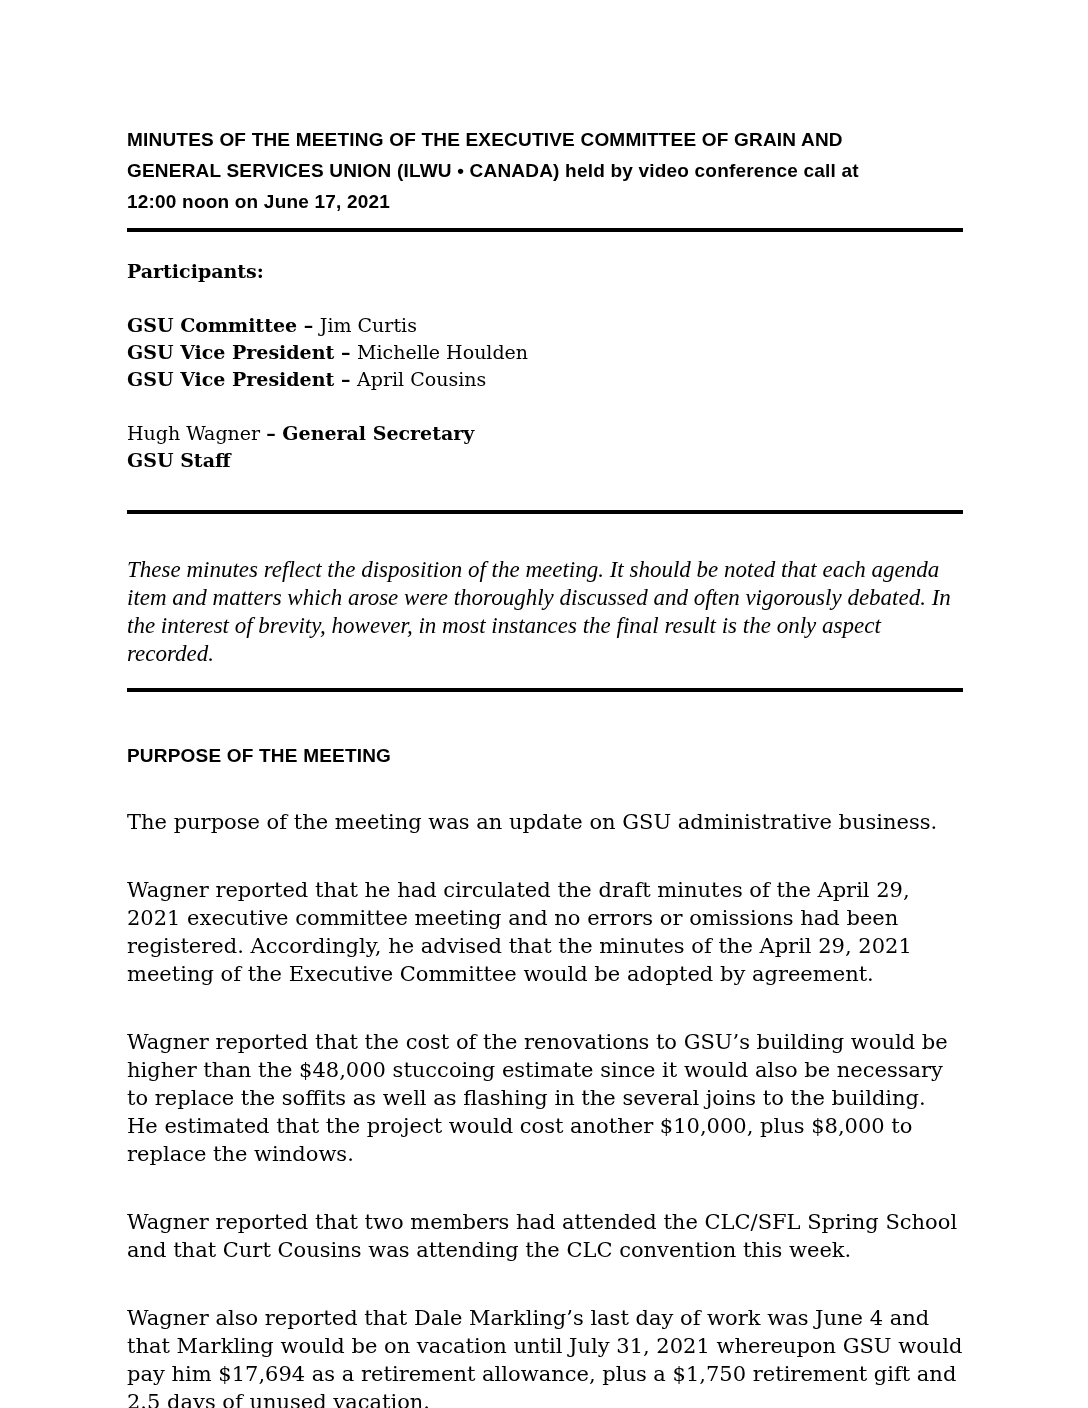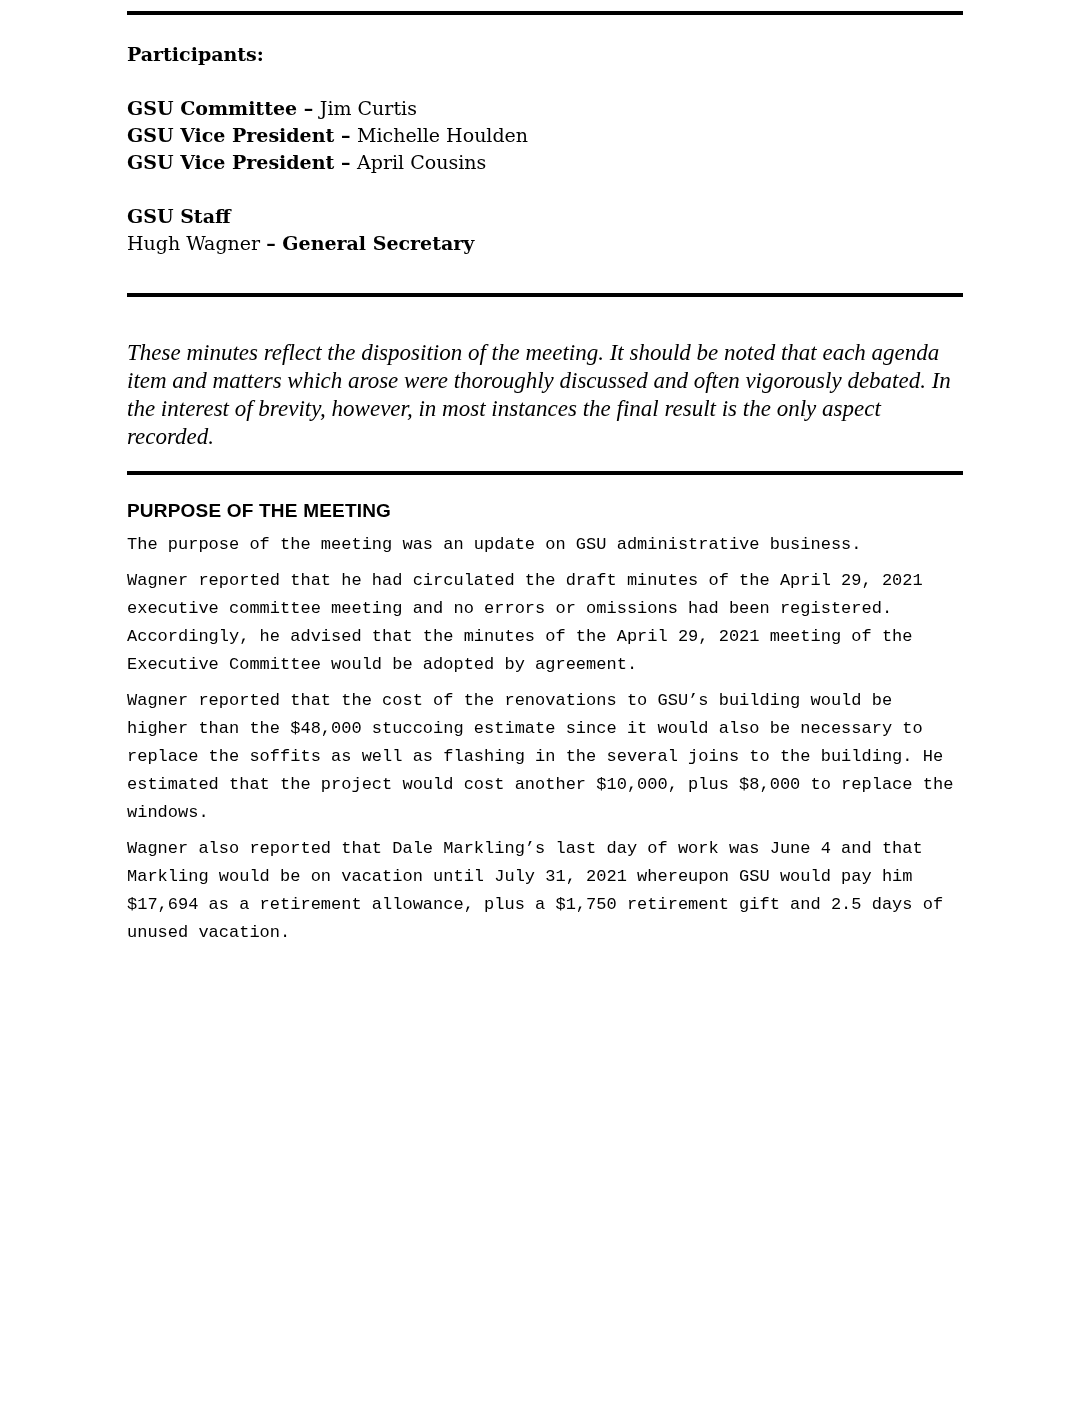--- a/index.html
+++ b/index.html
@@ -41,62 +41,67 @@
   .p-line { min-height: 27px; }
   .b { font-weight: bold; }
   .disclaimer {
     margin-top: 42px;
     font-family: "Liberation Serif", serif;
     font-style: italic;
     font-size: 23px;
     line-height: 28px;
   }
   .section-heading {
-    margin-top: 23px;
+    margin-top: 51px;
     margin-bottom: 3px;
     font-family: "Liberation Sans", sans-serif;
     font-weight: bold;
     font-size: 19px;
     line-height: 25px;
     letter-spacing: 0.2px;
   }
   .body-para {
-    margin-top: 8px;
-    font-size: 17px;
+    margin-top: 40px;
+    font-size: 21px;
     line-height: 28px;
-    font-family: Liberation Mono, monospace;
   }
 </style>
 </head>
 <body>
 
 <div class="page">
   <div class="content">
 
+    <div class="doc-title">
+      <div class="title-line">MINUTES OF THE MEETING OF THE EXECUTIVE COMMITTEE OF GRAIN AND</div>
+      <div class="title-line">GENERAL SERVICES UNION (ILWU • CANADA) held by video conference call at</div>
+      <div class="title-line">12:00 noon on June 17, 2021</div>
+    </div>
 
     <div class="hrule rule-1"></div>
 
     <div class="participants">
       <div class="p-line b">Participants:</div>
       <div class="p-line"></div>
       <div class="p-line"><span class="b">GSU Committee – </span><span>Jim Curtis</span></div>
       <div class="p-line"><span class="b">GSU Vice President – </span><span>Michelle Houlden</span></div>
       <div class="p-line"><span class="b">GSU Vice President – </span><span>April Cousins</span></div>
       <div class="p-line"></div>
+      <div class="p-line"><span>Hugh Wagner </span><span class="b">– General Secretary</span></div>
       <div class="p-line b">GSU Staff</div>
-      <div class="p-line"><span>Hugh Wagner </span><span class="b">– General Secretary</span></div>
     </div>
 
     <div class="hrule rule-2"></div>
 
     <p class="disclaimer">These minutes reflect the disposition of the meeting. It should be noted that each agenda item and matters which arose were thoroughly discussed and often vigorously debated. In the interest of brevity, however, in most instances the final result is the only aspect recorded.</p>
 
     <div class="hrule rule-3"></div>
 
     <div class="section-heading">PURPOSE OF THE MEETING</div>
 
     <p class="body-para">The purpose of the meeting was an update on GSU administrative business.</p>
     <p class="body-para">Wagner reported that he had circulated the draft minutes of the April 29, 2021 executive committee meeting and no errors or omissions had been registered. Accordingly, he advised that the minutes of the April 29, 2021 meeting of the Executive Committee would be adopted by agreement.</p>
     <p class="body-para">Wagner reported that the cost of the renovations to GSU’s building would be higher than the $48,000 stuccoing estimate since it would also be necessary to replace the soffits as well as flashing in the several joins to the building. He estimated that the project would cost another $10,000, plus $8,000 to replace the windows.</p>
+    <p class="body-para">Wagner reported that two members had attended the CLC/SFL Spring School and that Curt Cousins was attending the CLC convention this week.</p>
     <p class="body-para">Wagner also reported that Dale Markling’s last day of work was June 4 and that Markling would be on vacation until July 31, 2021 whereupon GSU would pay him $17,694 as a retirement allowance, plus a $1,750 retirement gift and 2.5 days of unused vacation.</p>
 
   </div>
 </div>
 
 </body></html>

